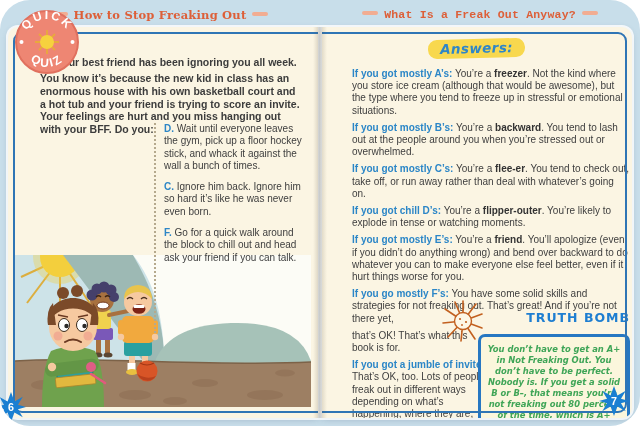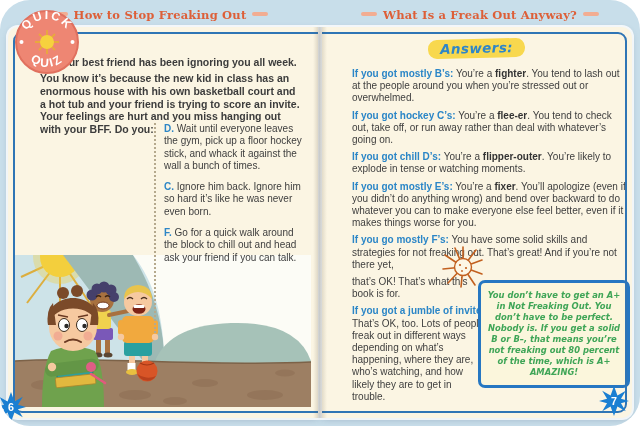--- a/index.html
+++ b/index.html
@@ -4,21 +4,21 @@
 <style>
   * { margin:0; padding:0; box-sizing:border-box; }
   html,body { width:640px; height:426px; }
   body { font-family:"Liberation Sans", sans-serif; }
   .spread { position:relative; width:640px; height:426px; background:#c8deea; overflow:hidden;border-radius:30px; }
 
   
   .running-head { position:absolute; top:8px; font-family:"DejaVu Serif", serif;
     font-weight:bold; font-size:11.5px; color:#dd5f38; text-align:center; letter-spacing:.2px; }
   .running-head.left { left:0; width:320px; }
-  .running-head.right { left:320px; width:320px; }
+  .running-head.right { left:320px; width:320px;font-family:Liberation Mono, monospace; }
   .head-dash { display:inline-block; width:16px; height:4px; border-radius:2px;
     background:#f2ad92; vertical-align:3px; margin:0 6px; }
 
   
   .page { position:absolute; top:27px; width:310px; height:391px; background:#fbf5e3;
     overflow:hidden; box-shadow:0 0 0 2px rgba(255,255,255,.8), 0 2px 6px rgba(60,80,110,.25); }
   .page-left  { left:8px;  border-radius:10px 0 0 10px; }
   .page-right { left:322px; border-radius:0 10px 10px 0; }
   .border-box { position:absolute; top:5px; height:381px; border:2px solid #2f75b5;
     border-radius:9px; pointer-events:none; z-index:6; }
@@ -215,24 +215,25 @@
   </div>
 
   <div class="page page-right">
     <div class="border-box"></div>
 
     <div class="answers-title-wrap">
       <span class="answers-title">Answers:</span>
     </div>
 
     <div class="answers">
-      <p><span class="lead">If you got mostly B’s:</span><span> You’re a </span><span class="kw">fighter</span><span>. You tend to lash out at the people around you when you’re stressed out or overwhelmed.</span></p>
-      <p><span class="lead">If you got hockey C’s:</span><span> You’re a </span><span class="kw">flee-er</span><span>. You tend to check out, take off, or run away rather than deal with whatever’s going on.</span></p>
+      <p><span class="lead">If you got mostly A’s:</span><span> You’re a </span><span class="kw">freezer</span><span>. Not the kind where you store ice cream (although that would be awesome), but the type where you tend to freeze up in stressful or emotional situations.</span></p>
+      <p><span class="lead">If you got mostly B’s:</span><span> You’re a </span><span class="kw">backward</span><span>. You tend to lash out at the people around you when you’re stressed out or overwhelmed.</span></p>
+      <p><span class="lead">If you got mostly C’s:</span><span> You’re a </span><span class="kw">flee-er</span><span>. You tend to check out, take off, or run away rather than deal with whatever’s going on.</span></p>
       <p><span class="lead">If you got chill D’s:</span><span> You’re a </span><span class="kw">flipper-outer</span><span>. You’re likely to explode in tense or watching moments.</span></p>
-      <p><span class="lead">If you got mostly E’s:</span><span> You’re a </span><span class="kw">fixer</span><span>. You’ll apologize (even if you didn’t do anything wrong) and bend over backward to do whatever you can to make everyone else feel better, even if it makes things worse for you.</span></p>
+      <p><span class="lead">If you got mostly E’s:</span><span> You’re a </span><span class="kw">friend</span><span>. You’ll apologize (even if you didn’t do anything wrong) and bend over backward to do whatever you can to make everyone else feel better, even if it hurt things worse for you.</span></p>
       <p><span class="lead">If you go mostly F’s:</span><span> You have some solid skills and strategies for not freaking out. That’s great! And if you’re not there yet,</span></p>
 
       <div class="ans-row">
         <p class="narrow">that’s OK! That’s what this book is for.</p>
         <p class="narrow"><span class="lead">If you got a jumble of invite:</span><span> That’s OK, too. Lots of people freak out in different ways depending on what’s happening, where they are, who’s watching, and how likely they are to get in trouble.</span></p>
 
         <div class="truth-zone">
           <div class="truth-title-row">
             <svg class="bomb-icon" viewBox="0 0 42 42">
               <g stroke="#c2601f" stroke-width="1.6" stroke-linecap="round">
@@ -245,20 +246,21 @@
                 <line x1="21" y1="21" x2="6" y2="37"></line>
                   <line x1="21" y1="21" x2="1" y2="23"></line>
                 <line x1="21" y1="21" x2="3" y2="9"></line>
                   <line x1="21" y1="21" x2="13" y2="2"></line>
               </g>
               <circle cx="21" cy="21" r="8.5" fill="#fdf7e6" stroke="#c2601f" stroke-width="1.4"></circle>
               <circle cx="18" cy="19" r="1.1" fill="#c2601f"></circle>
                 <circle cx="24" cy="22" r="1.1" fill="#c2601f"></circle>
               <circle cx="20" cy="25" r="0.9" fill="#c2601f"></circle>
             </svg>
+            <span class="truth-title">TRUTH BOMB</span>
           </div>
           <div class="truth-box">You don’t have to get an A+ in Not Freaking Out. You don’t have to be perfect. Nobody is. If you get a solid B or B–, that means you’re not freaking out 80 percent of the time, which is A+ AMAZING!</div>
         </div>
       </div>
     </div>
   </div>
 
   <div class="gutter"></div>
 
   <svg class="quiz-badge" viewBox="0 0 68 68">

